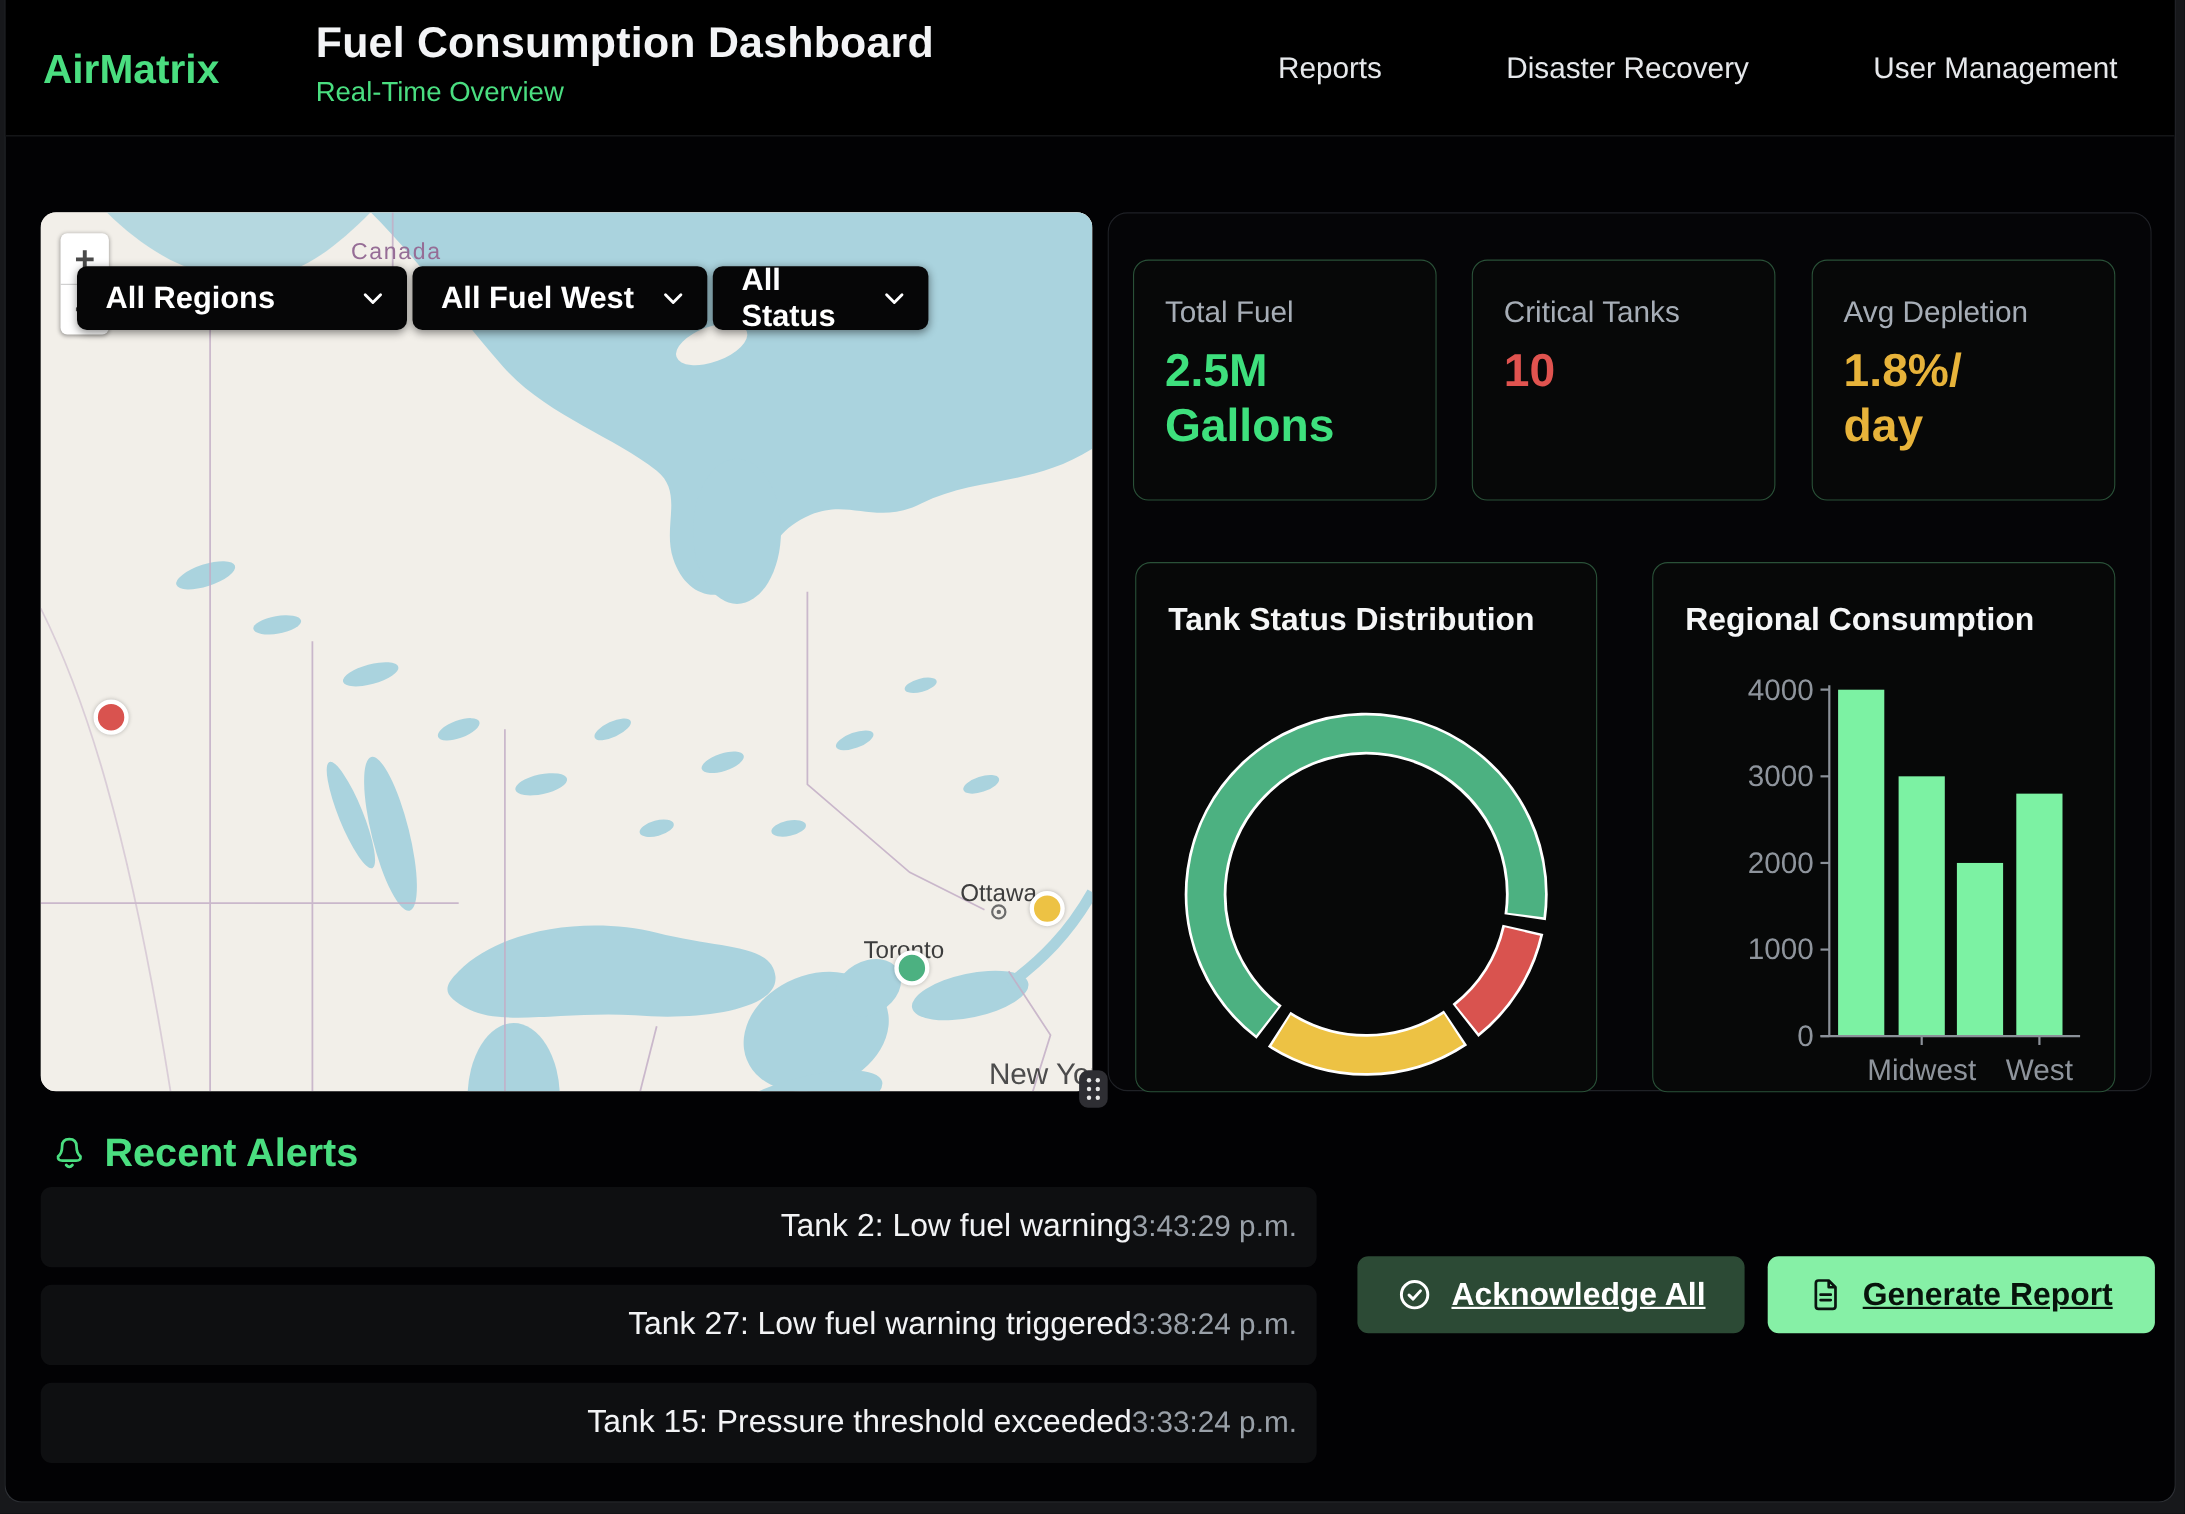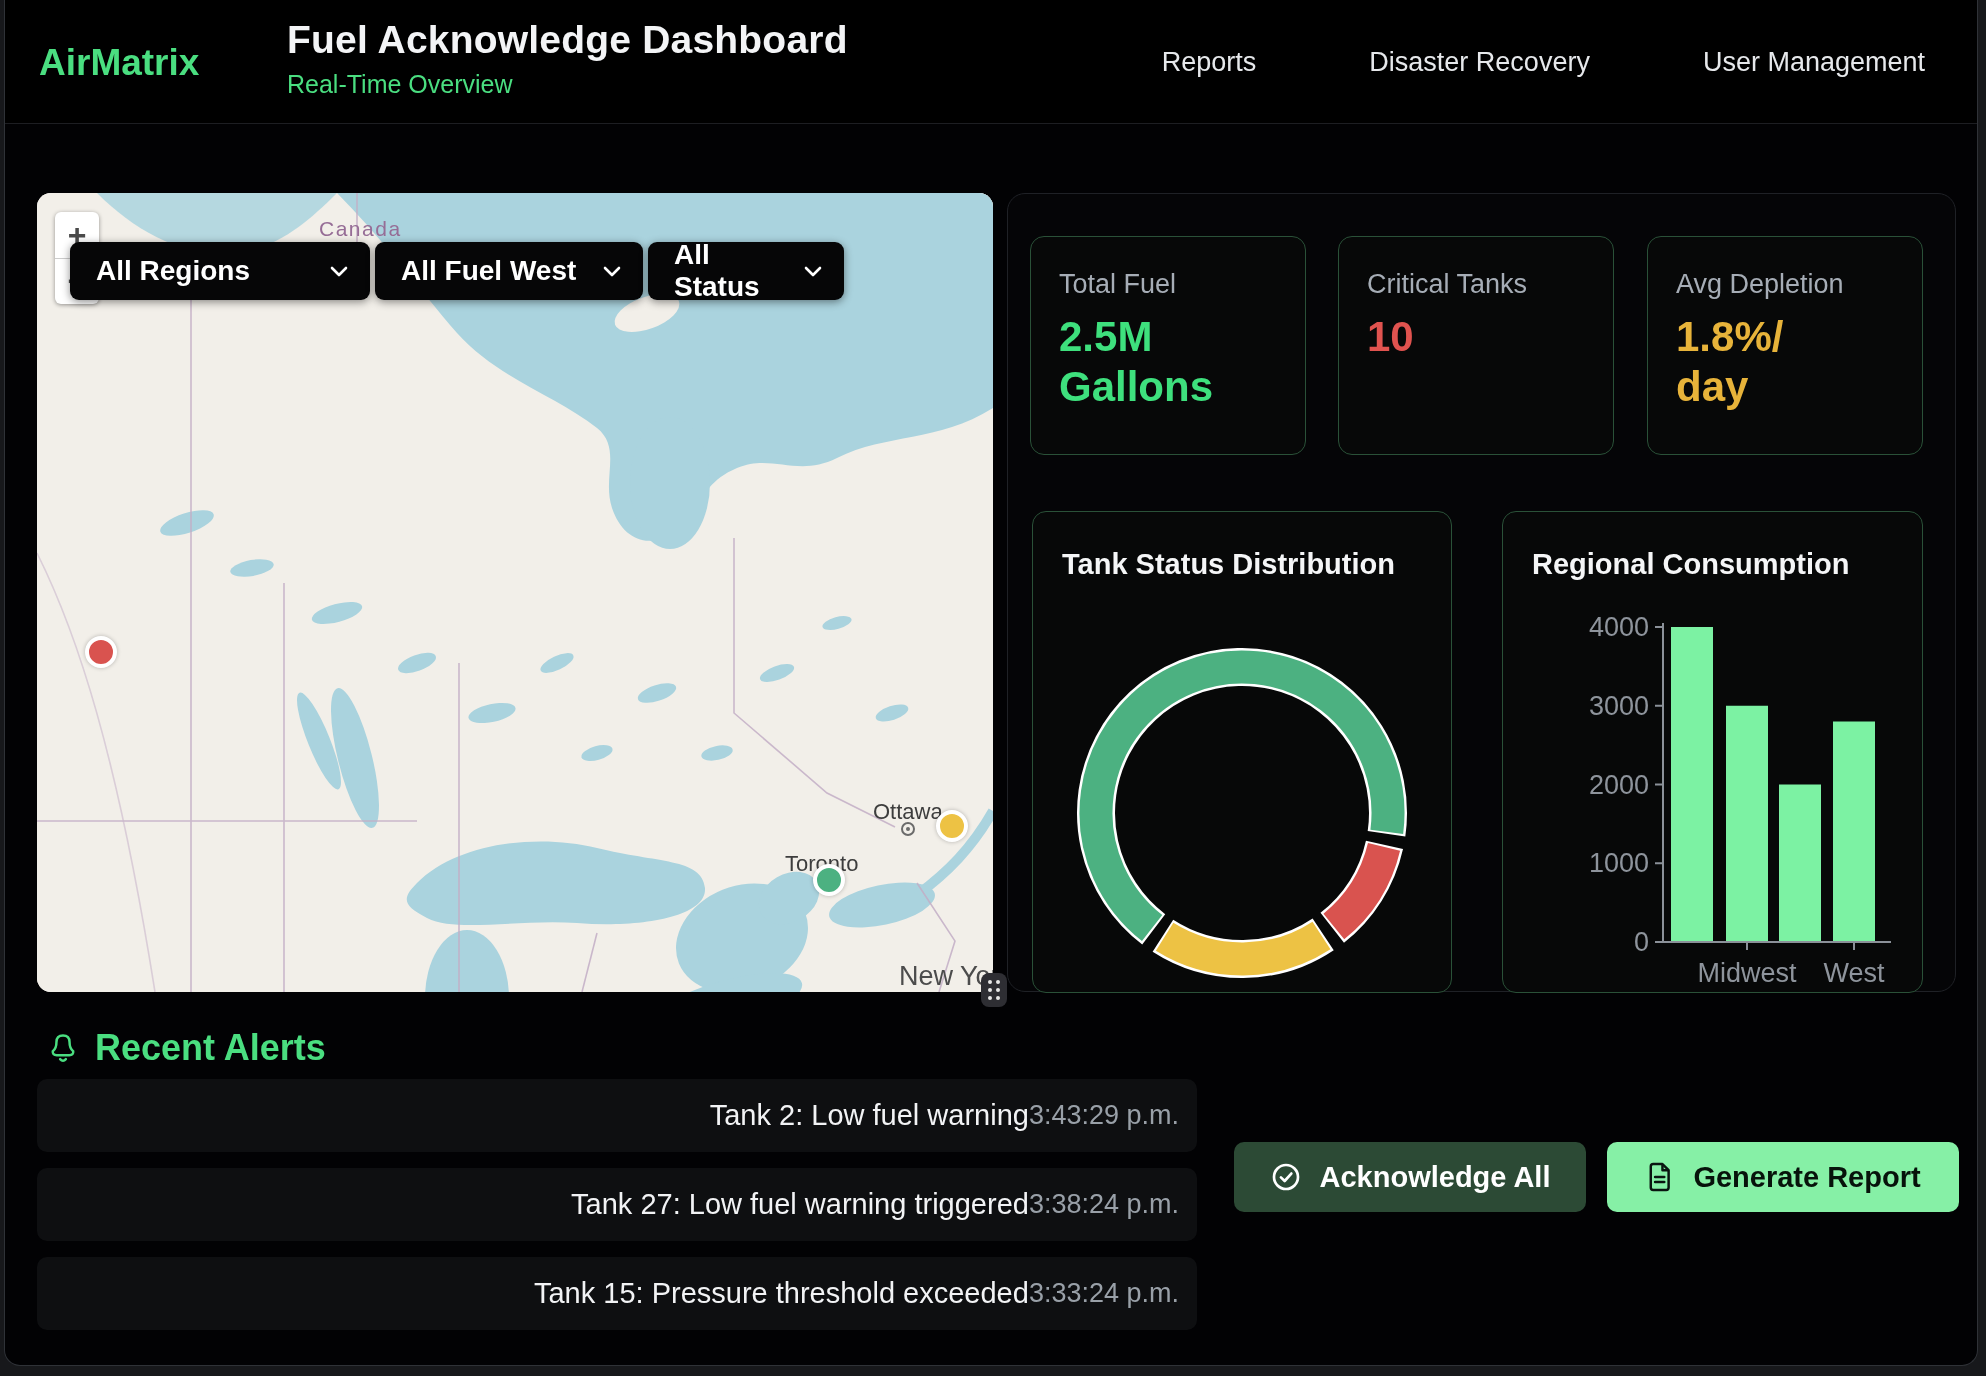--- a/index.html
+++ b/index.html
@@ -67,33 +67,33 @@
   .alerts-title { font-size:36px; font-weight:bold; color:#4ade80; }
   .alert-row { position:absolute; left:32px; width:1160px; height:73px; background:#0e0f11;
                border-radius:10px; display:flex; align-items:center; justify-content:flex-end;
                padding:0 18px 0 26px; cursor:pointer; }
   .alert-msg { font-size:29px; color:#f2f3f5; }
   .alert-time { font-size:27px; color:#99a0a8; }
 
   
   .btn { position:absolute; top:1142px; height:70px; border-radius:10px; display:flex;
          align-items:center; justify-content:center; gap:18px; font-size:29px; font-weight:bold;
-         cursor:pointer; border:none; }
+         cursor:pointer; border:none;text-decoration:underline; }
   .btn-ack { left:1229px; width:352px; background:#2c4a35; color:#fff; }
   .btn-gen { left:1602px; width:352px; background:#86f0a6; color:#07130b; }
 </style>
 </head>
 <body>
 
 <div class="app">
 
   <div class="header">
     <div class="logo">AirMatrix</div>
     <div class="title-block">
-      <div class="page-title">Fuel Acknowledge Dashboard</div>
+      <div class="page-title">Fuel Consumption Dashboard</div>
       <div class="page-subtitle">Real-Time Overview</div>
     </div>
     <div class="nav">
       <div class="nav-item">Reports</div>
       <div class="nav-item">Disaster Recovery</div>
       <div class="nav-item">User Management</div>
     </div>
   </div>
 
   <div class="map-card">

